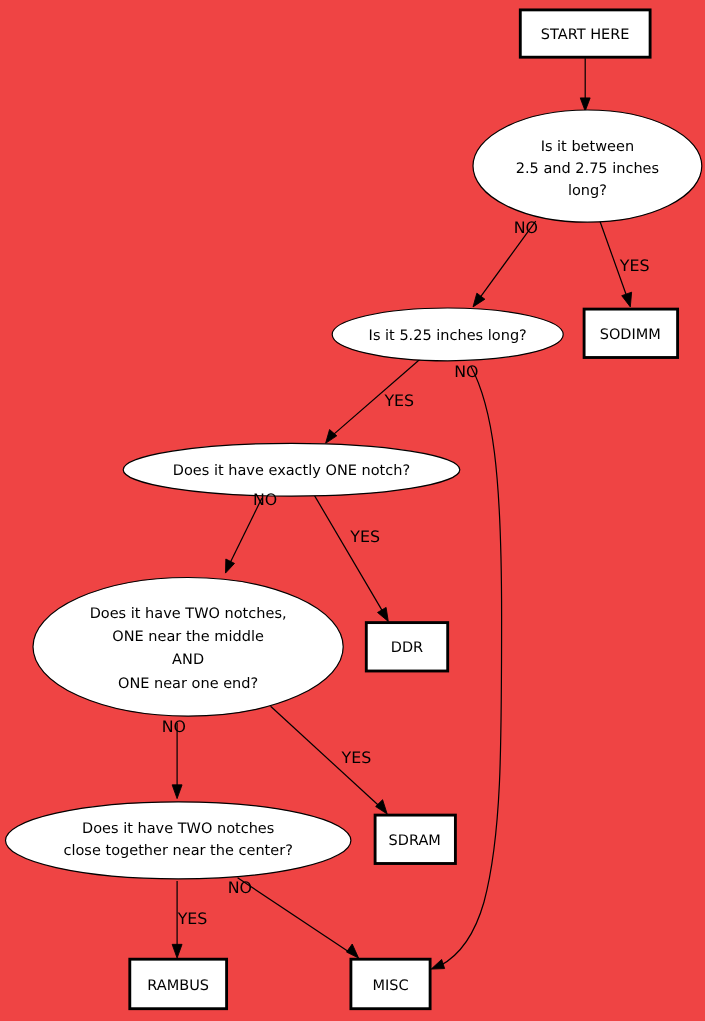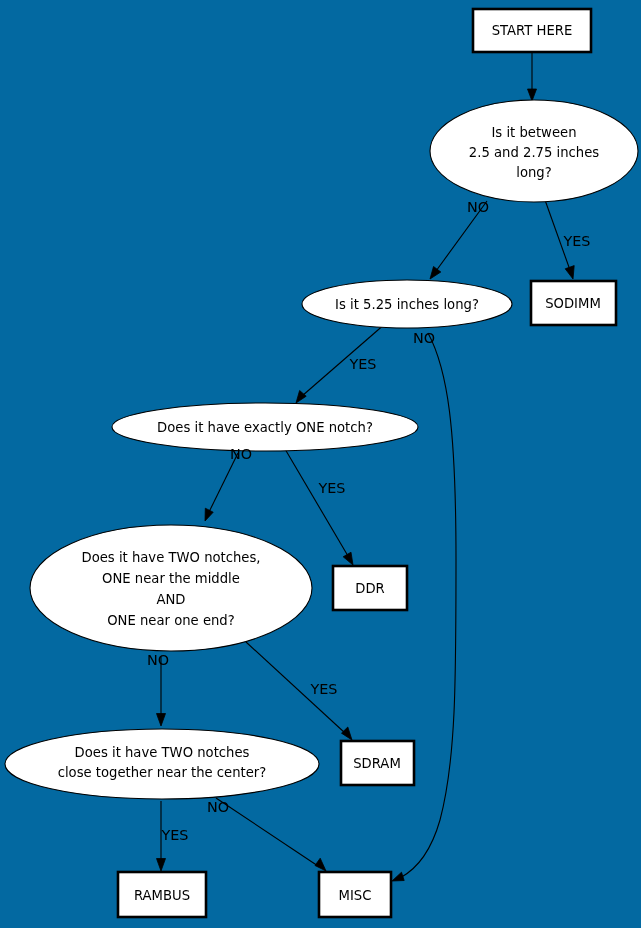--- a/index.html
+++ b/index.html
@@ -7,21 +7,21 @@
     padding: 0;
     background: #ffffff;
   }
   body {
     font-family: "DejaVu Sans", sans-serif;
   }
   #flowchart-canvas {
     position: relative;
     width: 641px;
     height: 928px;
-    background: #0369a1;
+    background: #ef4444;
     overflow: hidden;
   }
   svg.diagram {
     position: absolute;
     left: 0;
     top: 0;
     width: 641px;
     height: 928px;
   }
   .node-shape {

